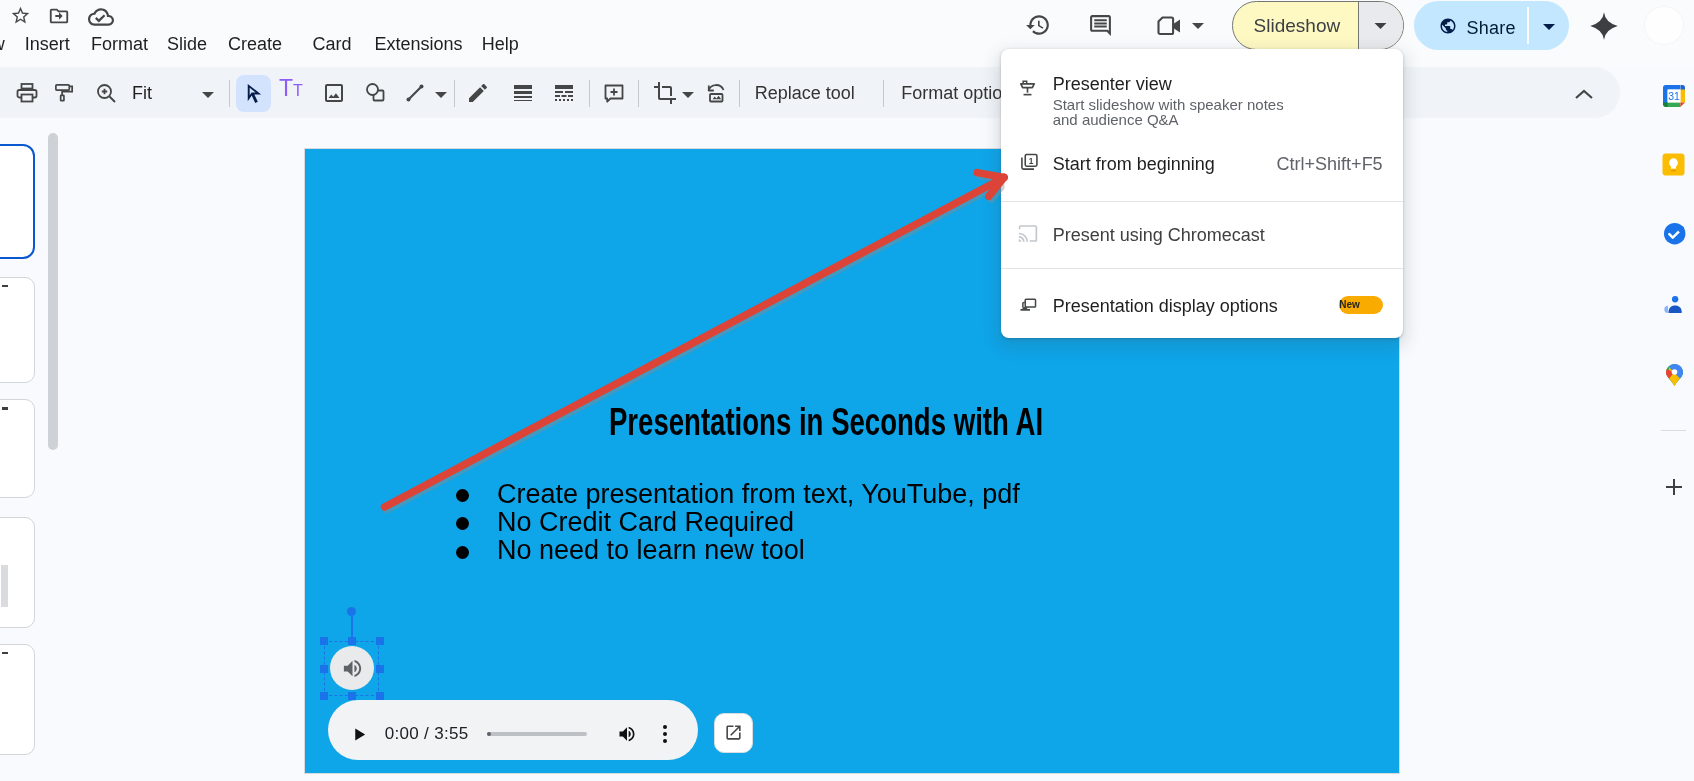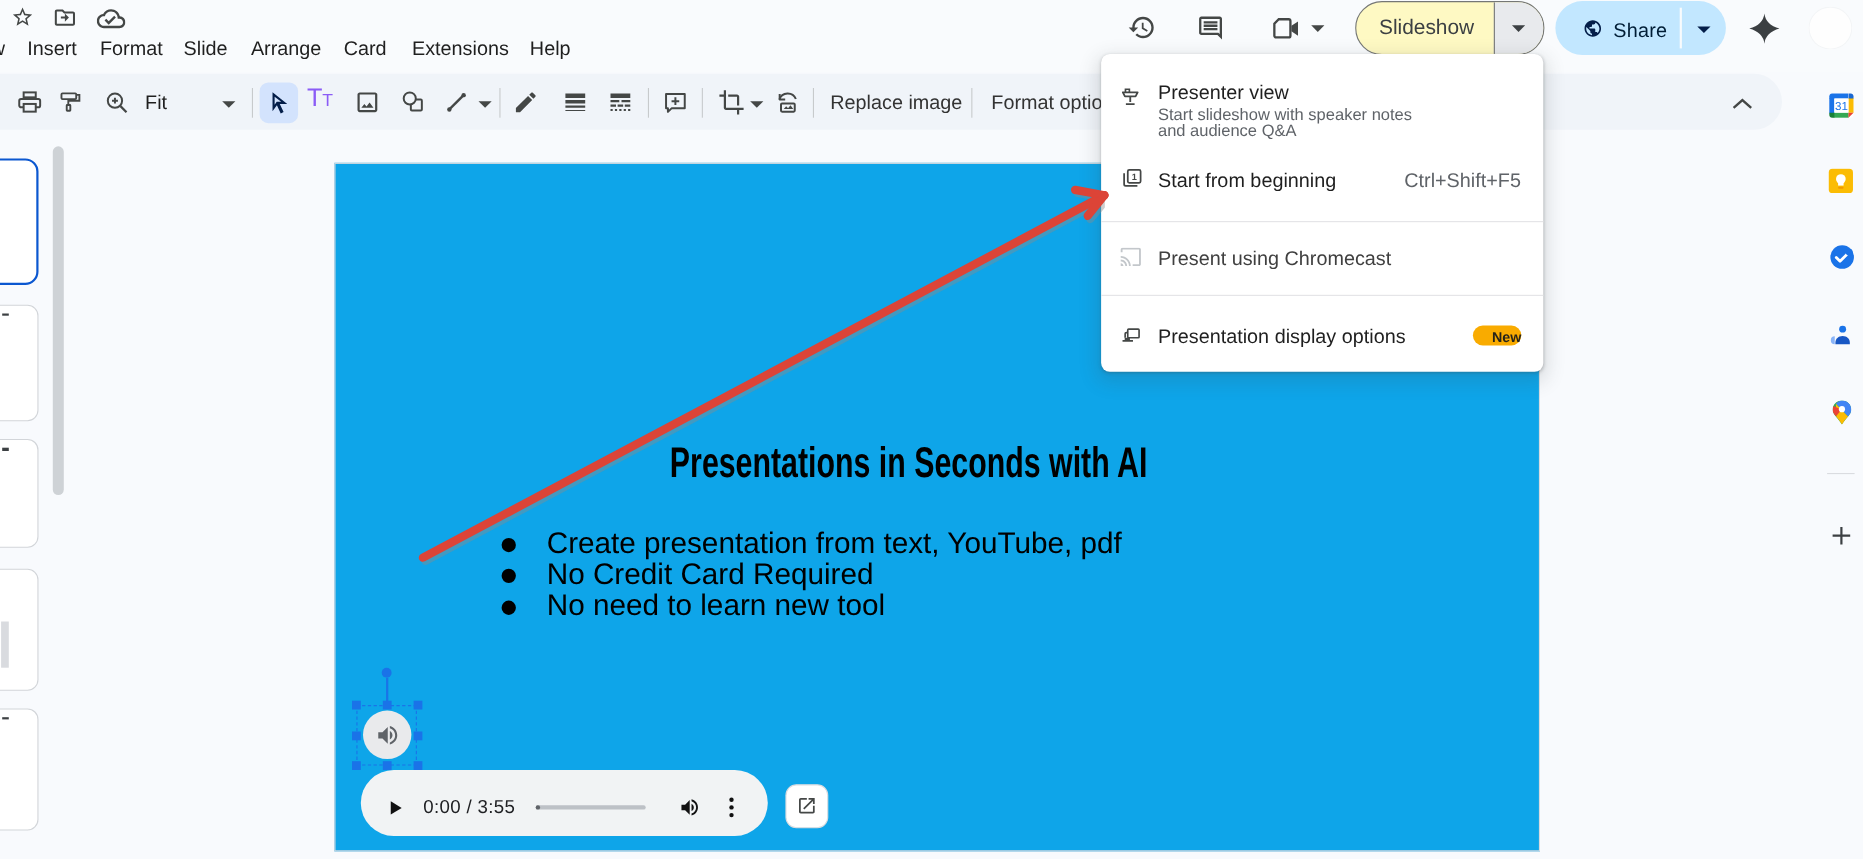--- a/index.html
+++ b/index.html
@@ -33,21 +33,21 @@
       <path d="M20 6h-8l-2-2H4c-1.1 0-1.99.9-1.99 2L2 18c0 1.1.9 2 2 2h16c1.1 0 2-.9 2-2V8c0-1.1-.9-2-2-2zm0 12H4V6h5.17l2 2H20v10zm-8.01-2l4-4-4-4v3h-4v2h4v3z"></path>
     </svg>
   <svg class="abs" style="left:88px;top:7px" width="26" height="20" viewBox="0 0 24 18" fill="#444746">
       <path d="M19.35 7.04C18.67 3.59 15.64 1 12 1 9.11 1 6.6 2.64 5.35 5.04 2.34 5.36 0 7.91 0 11c0 3.31 2.69 6 6 6h13c2.76 0 5-2.24 5-5 0-2.64-2.05-4.78-4.65-4.96zM19 15H6c-2.21 0-4-1.79-4-4s1.79-4 4-4h.71C7.37 4.69 9.48 3 12 3c3.04 0 5.5 2.46 5.5 5.5V9H19c1.66 0 3 1.34 3 3s-1.34 3-3 3zm-9-3.82l-2.09-2.09L6.5 10.5 10 14l6.01-6.01-1.41-1.41z"></path>
     </svg>
 
   <div class="menuitem" style="left:-34px">View</div>
   <div class="menuitem" style="left:24.8px">Insert</div>
   <div class="menuitem" style="left:90.9px">Format</div>
   <div class="menuitem" style="left:166.9px">Slide</div>
-  <div class="menuitem" style="left:228.1px">Arrange</div>
+  <div class="menuitem" style="left:228.1px">Create</div>
   <div class="menuitem" style="left:312.4px">Card</div>
   <div class="menuitem" style="left:374.5px">Extensions</div>
   <div class="menuitem" style="left:481.7px">Help</div>
 
   <svg class="abs" style="left:1025px;top:12px" width="26" height="26" viewBox="0 0 24 24" fill="#444746">
       <path d="M13 3c-4.97 0-9 4.03-9 9H1l3.89 3.89.07.14L9 12H6c0-3.87 3.13-7 7-7s7 3.13 7 7-3.13 7-7 7c-1.93 0-3.68-.79-4.94-2.06l-1.42 1.42C8.27 19.99 10.51 21 13 21c4.97 0 9-4.03 9-9s-4.03-9-9-9zm-1 5v5l4.28 2.54.72-1.21-3.5-2.08V8H12z"></path>
     </svg>
   <svg class="abs" style="left:1088px;top:13px" width="25" height="25" viewBox="0 -960 960 960" fill="#444746">
       <path d="M240-400h480v-80H240v80zm0-120h480v-80H240v80zm0-120h480v-80H240v80zM880-80 720-240H160q-33 0-56.5-23.5T80-320v-480q0-33 23.5-56.5T160-880h640q33 0 56.5 23.5T880-800v720zM160-320h594l46 45v-525H160v480z"></path>
     </svg>
@@ -164,21 +164,21 @@
       <path d="M1 1l6 6 6-6z" fill="#444746"></path>
     </svg>
 
   <svg class="ticon" style="left:704px;top:14px" width="24" height="24" viewBox="0 0 24 24" fill="none" stroke="#444746" stroke-width="1.8">
       <path d="M4.5 9.5 A 8 8 0 0 1 19.5 9"></path>
       <path d="M4.8 4.5v5h5" stroke-linejoin="round"></path>
       <rect x="6" y="13" width="12.5" height="7.5" rx="1"></rect>
       <path d="M8.5 18.2l2.2-2.6 1.7 1.9 2.2-2.8 2.6 3.5z" fill="#444746" stroke="none"></path>
     </svg>
   <div class="sep" style="left:739.2px"></div>
-  <div class="ttext" style="left:754.8px;top:17px;color:#333">Replace image</div>
+  <div class="ttext" style="left:754.8px;top:17px;color:#333">Replace tool</div>
   <div class="sep" style="left:882.9px"></div>
   <div class="ttext" style="left:901.2px;top:17px;color:#333">Format options</div>
 
   <svg class="ticon" style="left:1574px;top:21px" width="20" height="12" viewBox="0 0 20 12">
       <path d="M2 10l8-7 8 7" fill="none" stroke="#444746" stroke-width="2.2"></path>
     </svg>
 </div>
 <div id="slide">
 
   <div id="title" style="left:214px;top:253px">Presentations in Seconds with AI</div>
@@ -287,21 +287,21 @@
   <div class="mdiv" style="top:219.3px"></div>
 
   <svg class="abs" style="left:17px;top:247px" width="20" height="19" viewBox="0 0 24 24" fill="none" stroke="#444746" stroke-width="1.9">
       <rect x="8.5" y="4" width="13" height="10" rx="1"></rect>
       <path d="M5.5 14v-4.5c0-.8.6-1.4 1.4-1.4h1.1"></path>
       <path d="M2.5 17.5h12" stroke-width="2.2"></path>
       <path d="M5 14h6v3.5H5z" fill="#444746" stroke="none"></path>
     </svg>
   <div class="mtext" style="left:51.7px;top:248px">Presentation display options</div>
   <div class="abs" style="left:338.3px;top:247.1px;width:43.7px;height:17.9px;border-radius:9px;background:#f9ab00"></div>
-  <div class="abs" style="left:338.3px;top:249.5px;width:43.7px;text-align:right;font-size:13px;font-weight:600;color:#272419">New</div>
+  <div class="abs" style="left:338.3px;top:249.5px;width:43.7px;text-align:left;font-size:10px;font-weight:600;color:#272419">New</div>
 </div>
 <div id="rail">
 
   <svg class="abs" style="left:1662.3px;top:83.8px" width="24" height="24" viewBox="0 0 24 24">
     <rect x="1" y="1" width="22" height="22" rx="2.5" fill="#fff"></rect>
     <path d="M1 3.5 C1 2.1 2.1 1 3.5 1 H18 V5.5 H1 Z" fill="#1a73e8"></path>
     <rect x="1" y="5" width="4.6" height="14" fill="#1a73e8"></rect>
     <rect x="18.4" y="5" width="4.6" height="13.5" fill="#fbbc04"></rect>
     <rect x="5" y="18.4" width="13.5" height="4.6" fill="#34a853"></rect>
     <path d="M1 18.4 H5.6 V23 H3.5 C2.1 23 1 21.9 1 20.5 Z" fill="#188038"></path>

